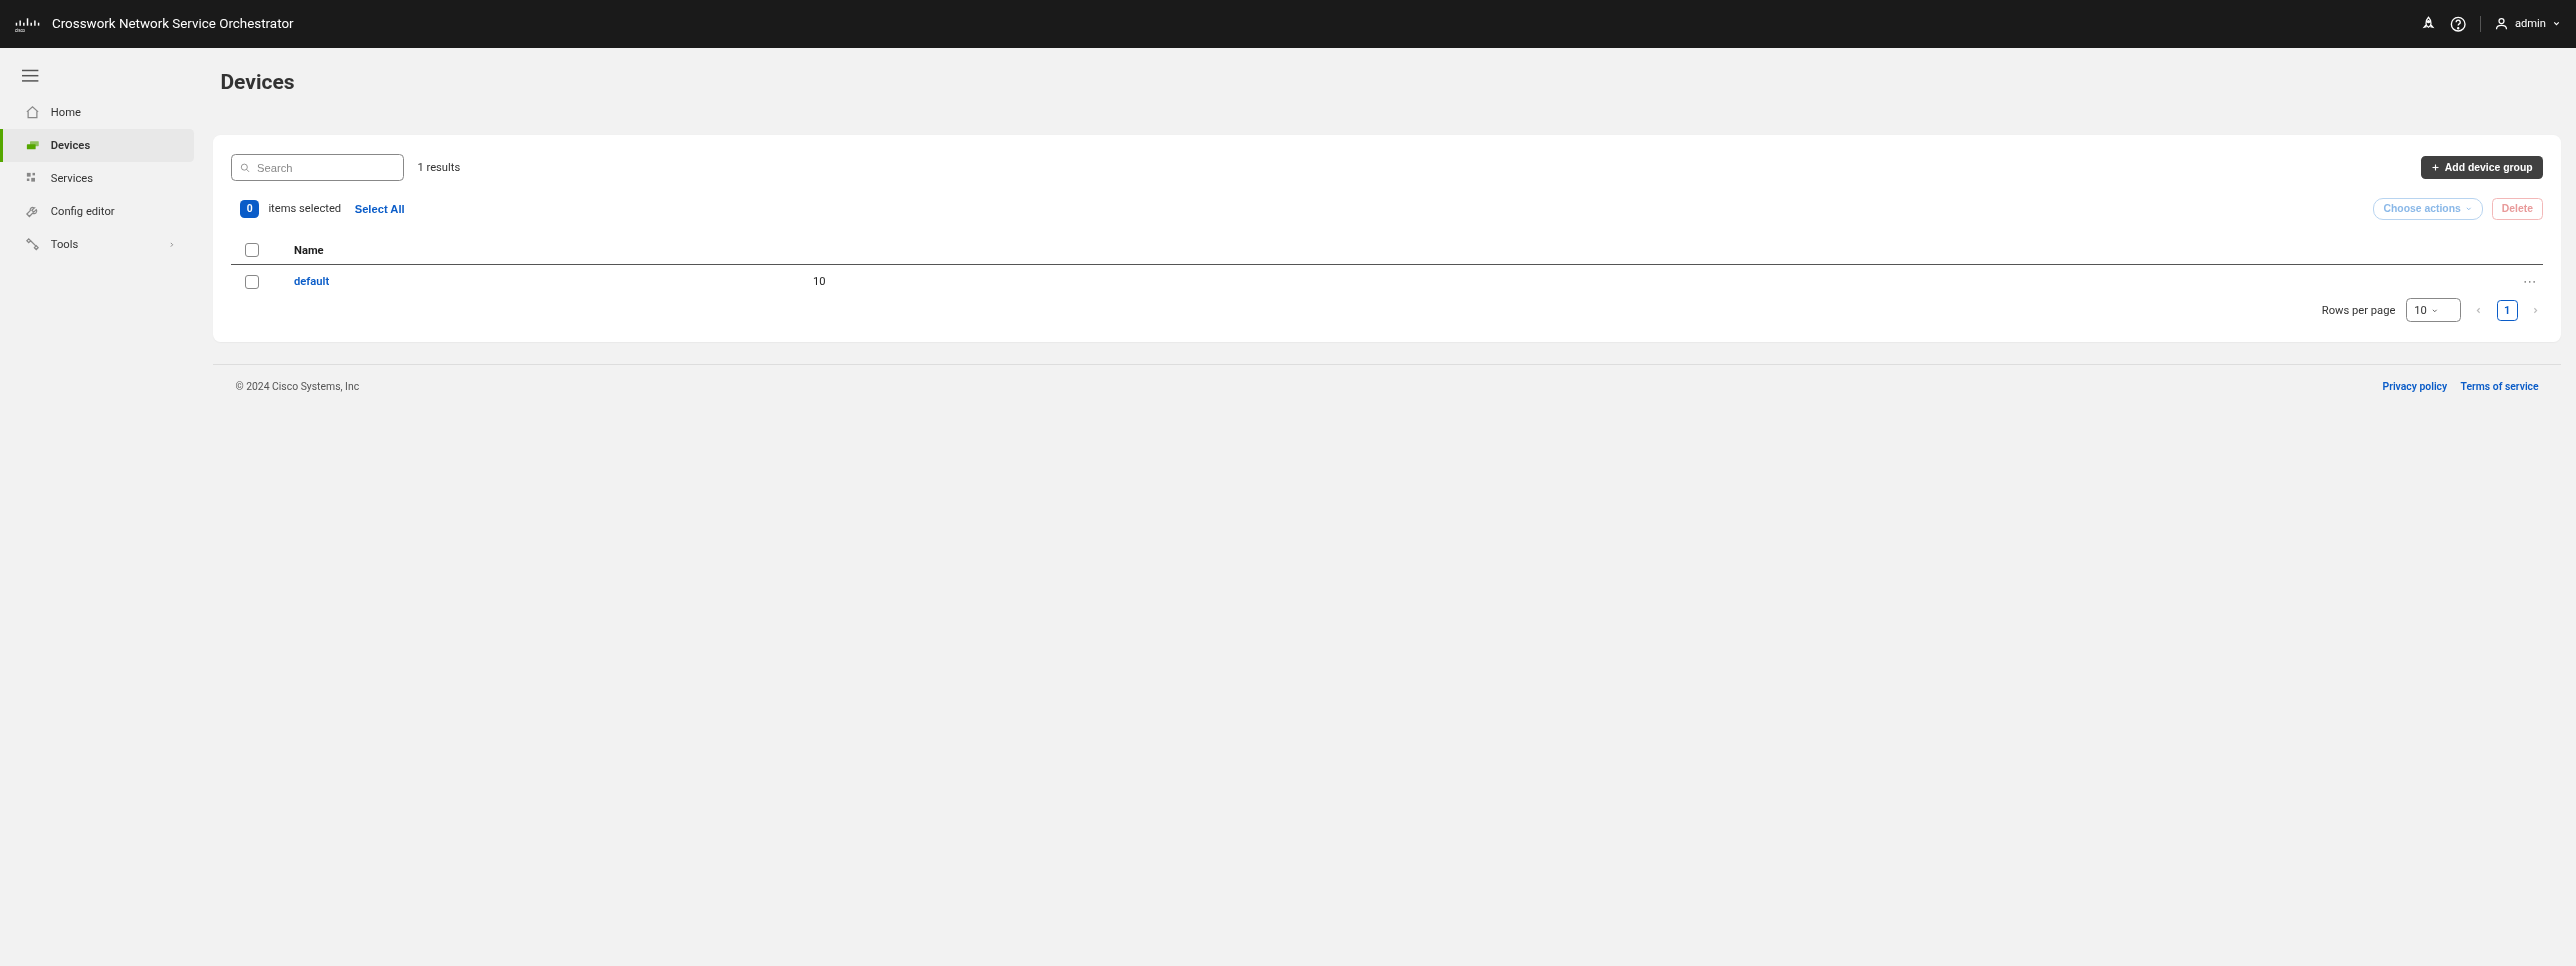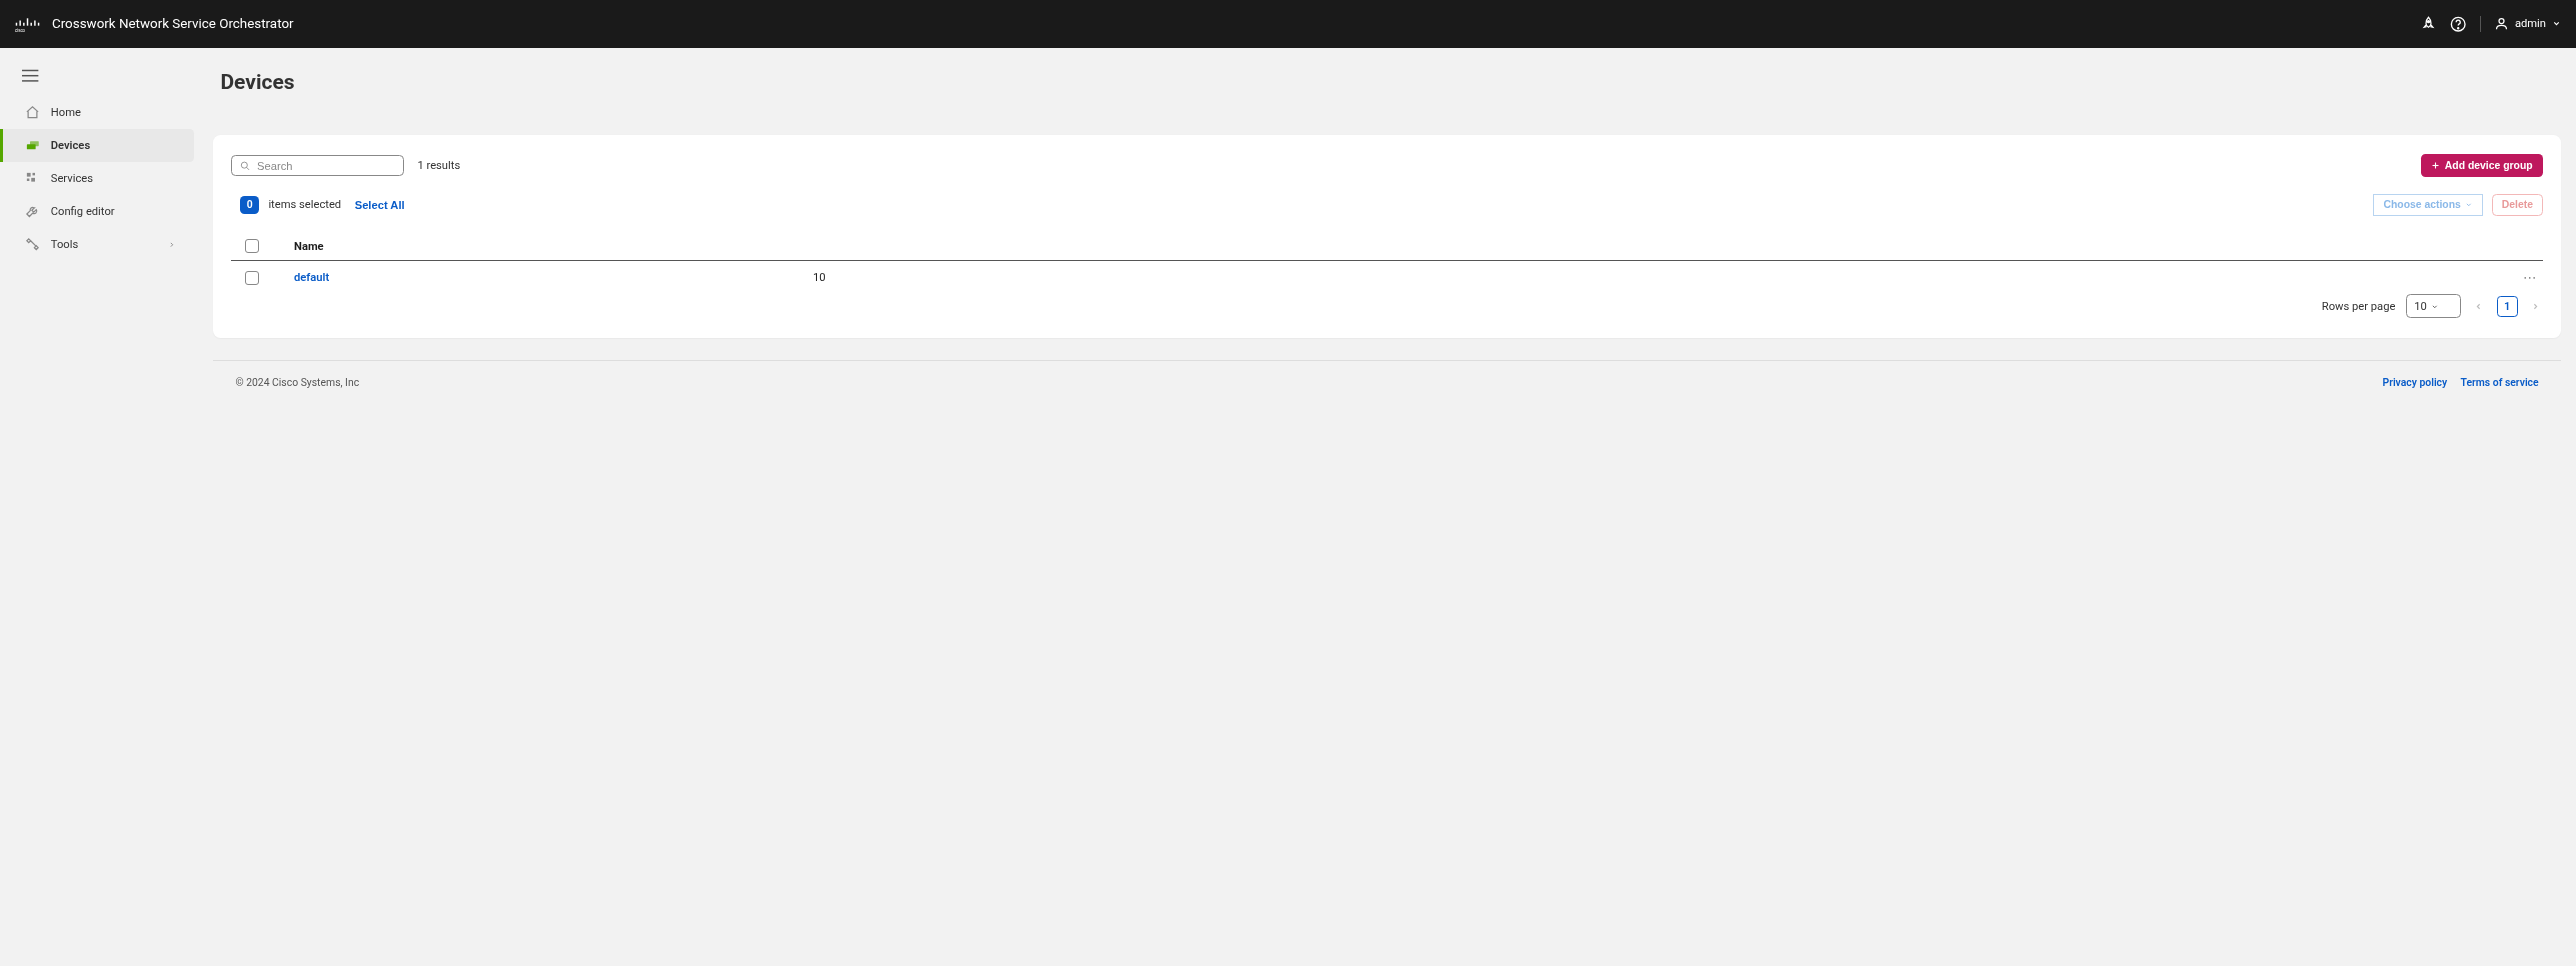--- a/index.html
+++ b/index.html
@@ -21,30 +21,30 @@
 .nav-item .chev { margin-left: auto; color: #888; }
 .main { flex: 1; padding: 22.4px 0 22.4px 0; }
 .page-title { font-size: 21px; font-weight: 700; color: #333; padding: 0 22.4px 19.4px; }
 .tabs { display: flex; gap: 22.4px; padding: 0 22.4px 0px; }
 .tab { font-size: 13.4px; font-weight: 600; color: #888; padding-bottom: 7.5px; cursor: pointer; }
 .tab.active { color: #1e1e1e; border-bottom: 2.2px solid #55a700; }
 .card { background: #fff; border-radius: 7.5px; margin: 21px 15px 0 15px; padding: 19.4px 18px; box-shadow: 0 0.7px 1.5px rgba(0,0,0,0.04); }
 .toolbar1 { display: flex; align-items: center; gap: 13.4px; }
 .search-wrap { position: relative; width: 173px; }
 .search-wrap svg { position: absolute; left: 9px; top: 50%; transform: translateY(-50%); color: #888; }
-.search-input { width: 100%; height: 21px; border: 0.7px solid #888; border-radius: 4.5px; padding: 0 9px 0 25px; font-size: 11.2px; }
+.search-input { width: 100%; height: 27px; border: 0.7px solid #888; border-radius: 4.5px; padding: 0 9px 0 25px; font-size: 11.2px; }
 .search-input::placeholder { color: #888; }
 .results-text { font-size: 11.2px; color: #333; }
 .spacer { flex: 1; }
-.btn-primary { background: #be185d; color: #fff; border: none; border-radius: 4.5px; padding: 6px 10.4px; font-size: 10.4px; font-weight: 600; cursor: pointer; display: inline-flex; align-items: center; gap: 4.5px; }
+.btn-primary { background: #404040; color: #fff; border: none; border-radius: 4.5px; padding: 6px 10.4px; font-size: 10.4px; font-weight: 600; cursor: pointer; display: inline-flex; align-items: center; gap: 4.5px; }
 .toolbar2 { display: flex; align-items: center; gap: 9px; margin-top: 16.4px; }
 .count-badge { background: #0a5cc8; color: #fff; border-radius: 4.5px; width: 19.4px; height: 18px; display: flex; align-items: center; justify-content: center; font-weight: 600; font-size: 10.4px; margin-left: 9px; }
 .items-selected { font-size: 11.2px; color: #333; }
 .link-btn { background: none; border: none; color: #0a5cc8; font-weight: 600; font-size: 11.2px; cursor: pointer; padding: 0 4.5px; }
-.ghost-btn { border: 0.7px solid #b8d4f0; color: #8ab8e8; background: #fff; border-radius: 0; padding: 4.5px 9px; font-size: 10.4px; font-weight: 600; cursor: default; display: inline-flex; align-items: center; gap: 4.5px; }
+.ghost-btn { border: 0.7px solid #b8d4f0; color: #8ab8e8; background: #fff; border-radius: 10px; padding: 4.5px 9px; font-size: 10.4px; font-weight: 600; cursor: default; display: inline-flex; align-items: center; gap: 4.5px; }
 .ghost-danger { border: 0.7px solid #f3b8b8; color: #e89a9a; background: #fff; border-radius: 4.5px; padding: 4.5px 9px; font-size: 10.4px; font-weight: 600; cursor: default; }
 .table { width: 100%; margin-top: 16.4px; }
 .thead { display: flex; align-items: center; padding: 7.5px 6px; border-bottom: 1.5px solid #555; font-weight: 700; font-size: 11.2px; }
 .col-check { width: 30px; display: flex; justify-content: center; }
 .col-name { flex: 0 0 522px; padding-left: 3px; margin-left: 24px; }
 .col-nr { flex: 1; }
 .col-actions { width: 37px; text-align: right; }
 .trow { display: flex; align-items: center; padding: 9px 6px; font-size: 11.2px; }
 .trow .name-link { color: #0a5cc8; font-weight: 600; cursor: pointer; }
 .checkbox { width: 13.4px; height: 13.4px; border: 1.5px solid #888; border-radius: 3px; cursor: pointer; }

